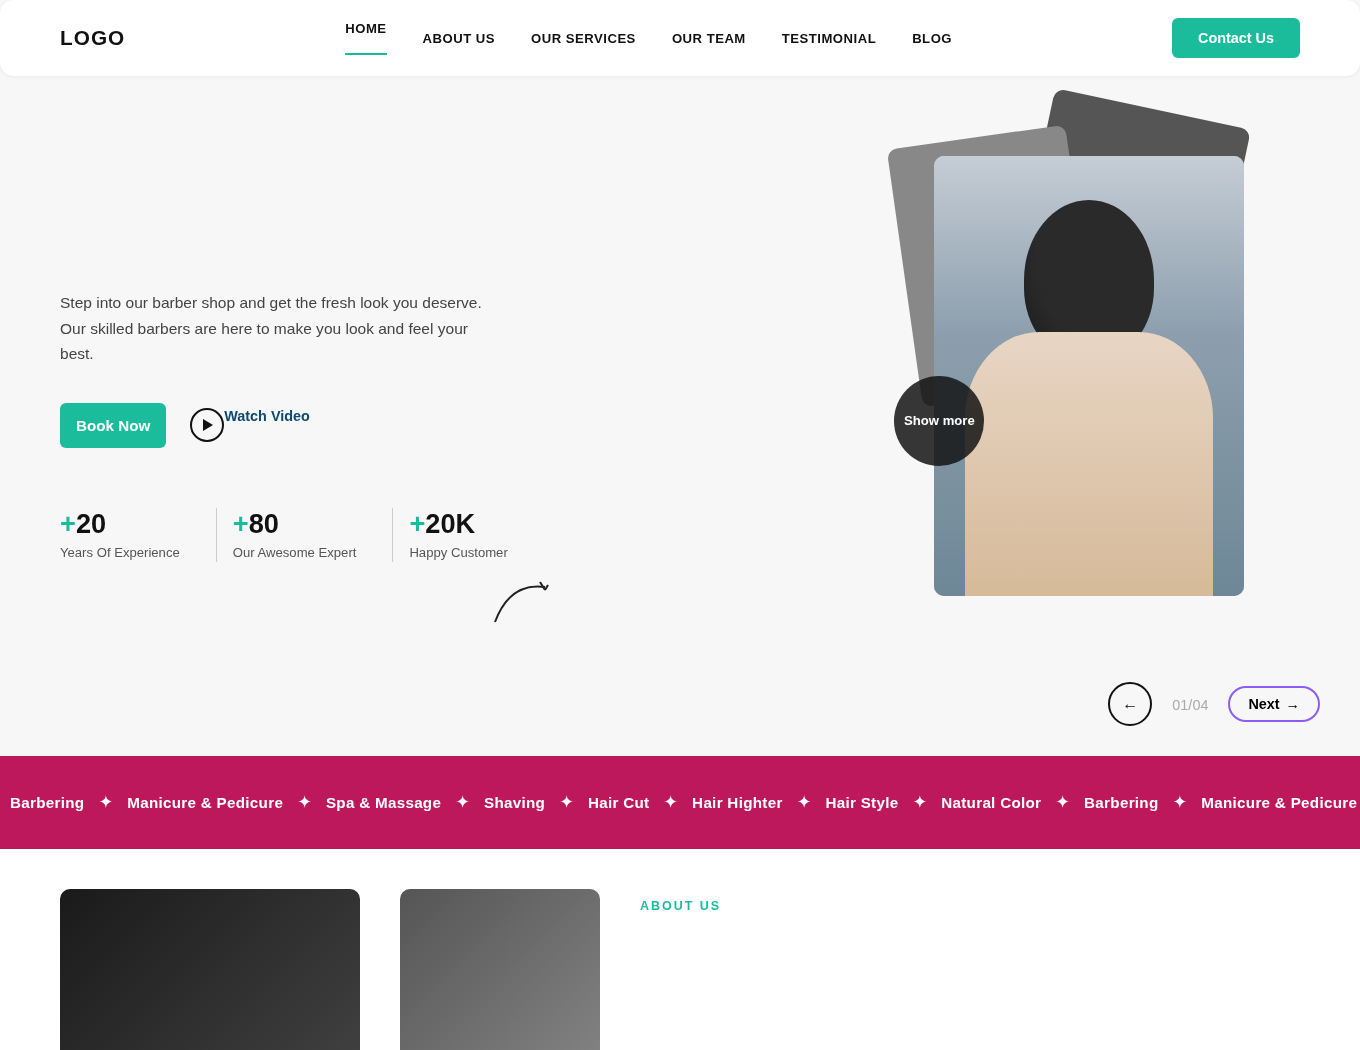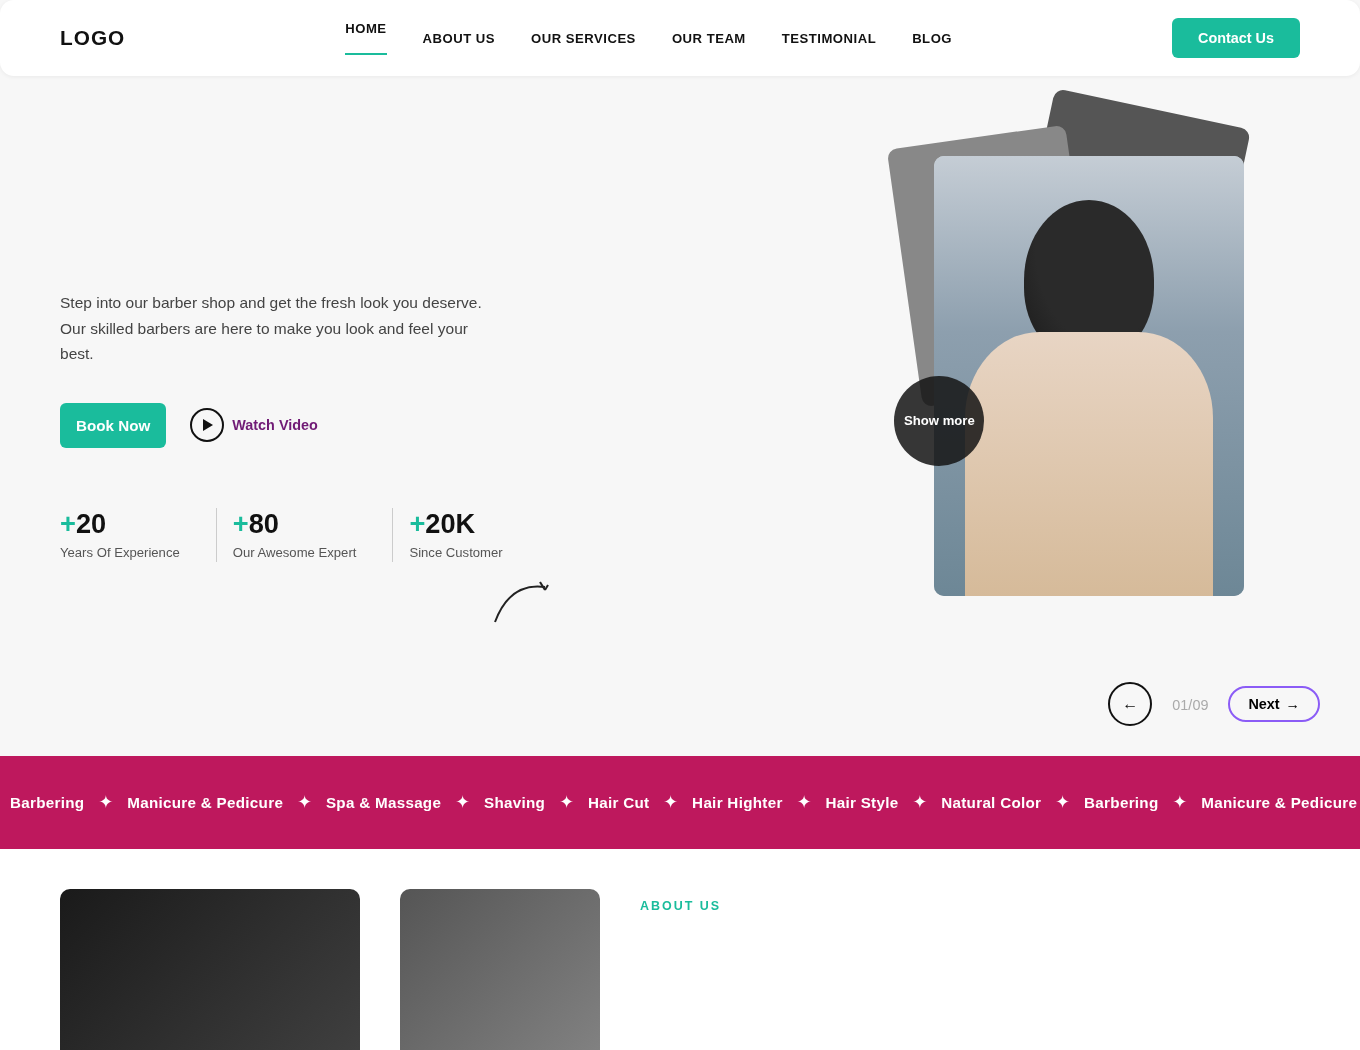--- a/index.html
+++ b/index.html
@@ -93,28 +93,26 @@
       color: #fff;
       border: none;
       border-radius: 6px;
       padding: 14px 16px;
       font-size: 0.95rem;
       font-weight: 700;
       cursor: pointer;
     }
     .btn-video {
       display: flex;
-      align-items: center;
-      gap: 8px;
       background: transparent;
       border: none;
       cursor: pointer;
       font-size: 0.9rem;
       font-weight: 600;
-      color: #701a75;
+      color: #0c4a6e;
     }
     .play-icon {
       width: 34px;
       height: 34px;
       border-radius: 50%;
       border: 2px solid #111;
       display: flex;
       align-items: center;
       justify-content: center;
     }
@@ -423,41 +421,41 @@
     <div class="stat">
           <div class="stat-num"><span style="color:#1abc9c">+</span>20</div>
           <div class="stat-label">Years Of Experience</div>
         </div>
         <div class="stat">
           <div class="stat-num"><span style="color:#1abc9c">+</span>80</div>
           <div class="stat-label">Our Awesome Expert</div>
         </div>
         <div class="stat">
           <div class="stat-num"><span style="color:#1abc9c">+</span>20K</div>
-          <div class="stat-label">Since Customer</div>
+          <div class="stat-label">Happy Customer</div>
         </div>
       </div>
   </div>
 
   <div class="hero-right">
     <div class="photo-stack">
       <div class="photo-card back1"></div>
       <div class="photo-card back2"></div>
       <div class="photo-card main">
         <div class="person-silhouette"></div>
       </div>
       <div class="show-more-btn">Show more</div>
     </div>
 
     <div class="hero-pagination">
       <button class="page-btn">
         <span>←</span>
       </button>
       <span class="page-counter">
-        <span>01/</span><span style="color:#aaa;font-size:0.9rem;font-weight:400;">09</span>
+        <span>01/</span><span style="color:#aaa;font-size:0.9rem;font-weight:400;">04</span>
       </span>
       <button class="next-btn">
         <span>Next</span>
         <span>→</span>
       </button>
     </div>
   </div>
 
   <div class="deco-arrow" style="position:absolute;right:520px;top:auto;bottom:120px;left:490px;">
     <svg class="arrow-svg" viewBox="0 0 80 60" fill="none" xmlns="http://www.w3.org/2000/svg">

